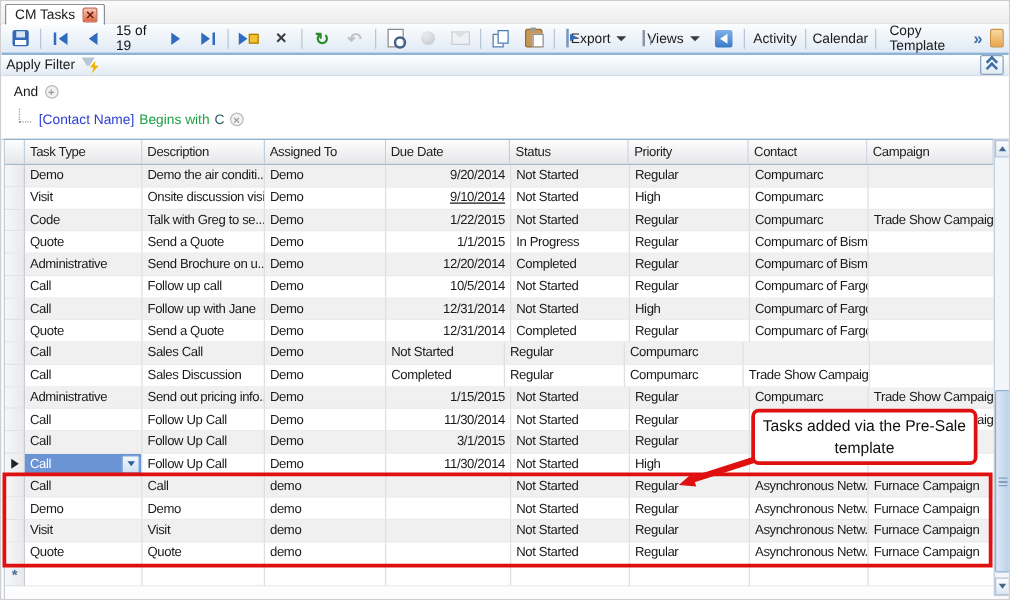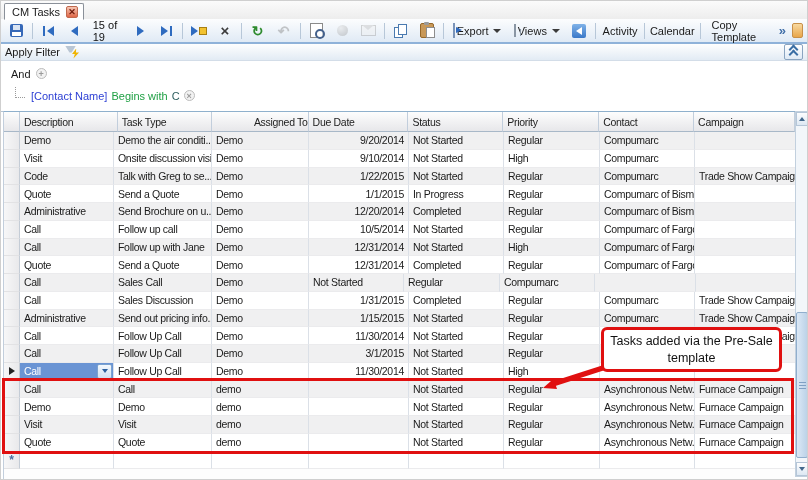--- a/index.html
+++ b/index.html
@@ -253,23 +253,23 @@
       <span class="cond-field">[Contact Name]</span>
       <span class="cond-op">Begins with</span>
       <span class="cond-val">C</span>
       <span class="circle-ic">×</span>
     </div>
   </div>
 
   <div class="grid">
     <div class="grid-header" id="grid-header">
         <div class="hcell" style="width: 16px;"></div>
+        <div class="hcell" style="width: 94px;">Task Type</div>
         <div class="hcell" style="width: 98px;">Description</div>
-        <div class="hcell" style="width: 94px;">Task Type</div>
-        <div class="hcell" style="width: 97px; text-align: right;">Assigned To</div>
+        <div class="hcell" style="width: 97px;">Assigned To</div>
         <div class="hcell" style="width: 100px;">Due Date</div>
         <div class="hcell" style="width: 95px;">Status</div>
         <div class="hcell" style="width: 96px;">Priority</div>
         <div class="hcell" style="width: 95px;">Contact</div>
         <div class="hcell" style="width: 101px;">Campaign</div>
       </div>
     <div id="grid-body">
         <div class="grow alt">
           <div class="rowhdr"></div>
           <div class="cell" style="width: 94px;">Demo</div>
@@ -279,21 +279,21 @@
           <div class="cell" style="width: 95px;">Not Started</div>
           <div class="cell" style="width: 96px;">Regular</div>
           <div class="cell" style="width: 95px;">Compumarc</div>
           <div class="cell" style="width: 101px;"></div>
         </div>
         <div class="grow">
           <div class="rowhdr"></div>
           <div class="cell" style="width: 94px;">Visit</div>
           <div class="cell" style="width: 98px;">Onsite discussion visit</div>
           <div class="cell" style="width: 97px;">Demo</div>
-          <div class="cell right" style="width: 100px;">9/10/2014</div>
+          <div class="cell right" style="width: 100px; text-decoration: underline;">9/10/2014</div>
           <div class="cell" style="width: 95px;">Not Started</div>
           <div class="cell" style="width: 96px;">High</div>
           <div class="cell" style="width: 95px;">Compumarc</div>
           <div class="cell" style="width: 101px;"></div>
         </div>
         <div class="grow alt">
           <div class="rowhdr"></div>
           <div class="cell" style="width: 94px;">Code</div>
           <div class="cell" style="width: 98px;">Talk with Greg to se...</div>
           <div class="cell" style="width: 97px;">Demo</div>
@@ -366,21 +366,20 @@
           <div class="cell" style="width: 95px;">Not Started</div>
           <div class="cell" style="width: 96px;">Regular</div>
           <div class="cell" style="width: 95px;">Compumarc</div>
           <div class="cell" style="width: 101px;"></div>
         </div>
         <div class="grow">
           <div class="rowhdr"></div>
           <div class="cell" style="width: 94px;">Call</div>
           <div class="cell" style="width: 98px;">Sales Discussion</div>
           <div class="cell" style="width: 97px;">Demo</div>
-          <div class="cell right" style="width: 100px;">1/31/2015</div>
           <div class="cell" style="width: 95px;">Completed</div>
           <div class="cell" style="width: 96px;">Regular</div>
           <div class="cell" style="width: 95px;">Compumarc</div>
           <div class="cell" style="width: 101px;">Trade Show Campaign</div>
         </div>
         <div class="grow alt">
           <div class="rowhdr"></div>
           <div class="cell" style="width: 94px;">Administrative</div>
           <div class="cell" style="width: 98px;">Send out pricing info...</div>
           <div class="cell" style="width: 97px;">Demo</div>

